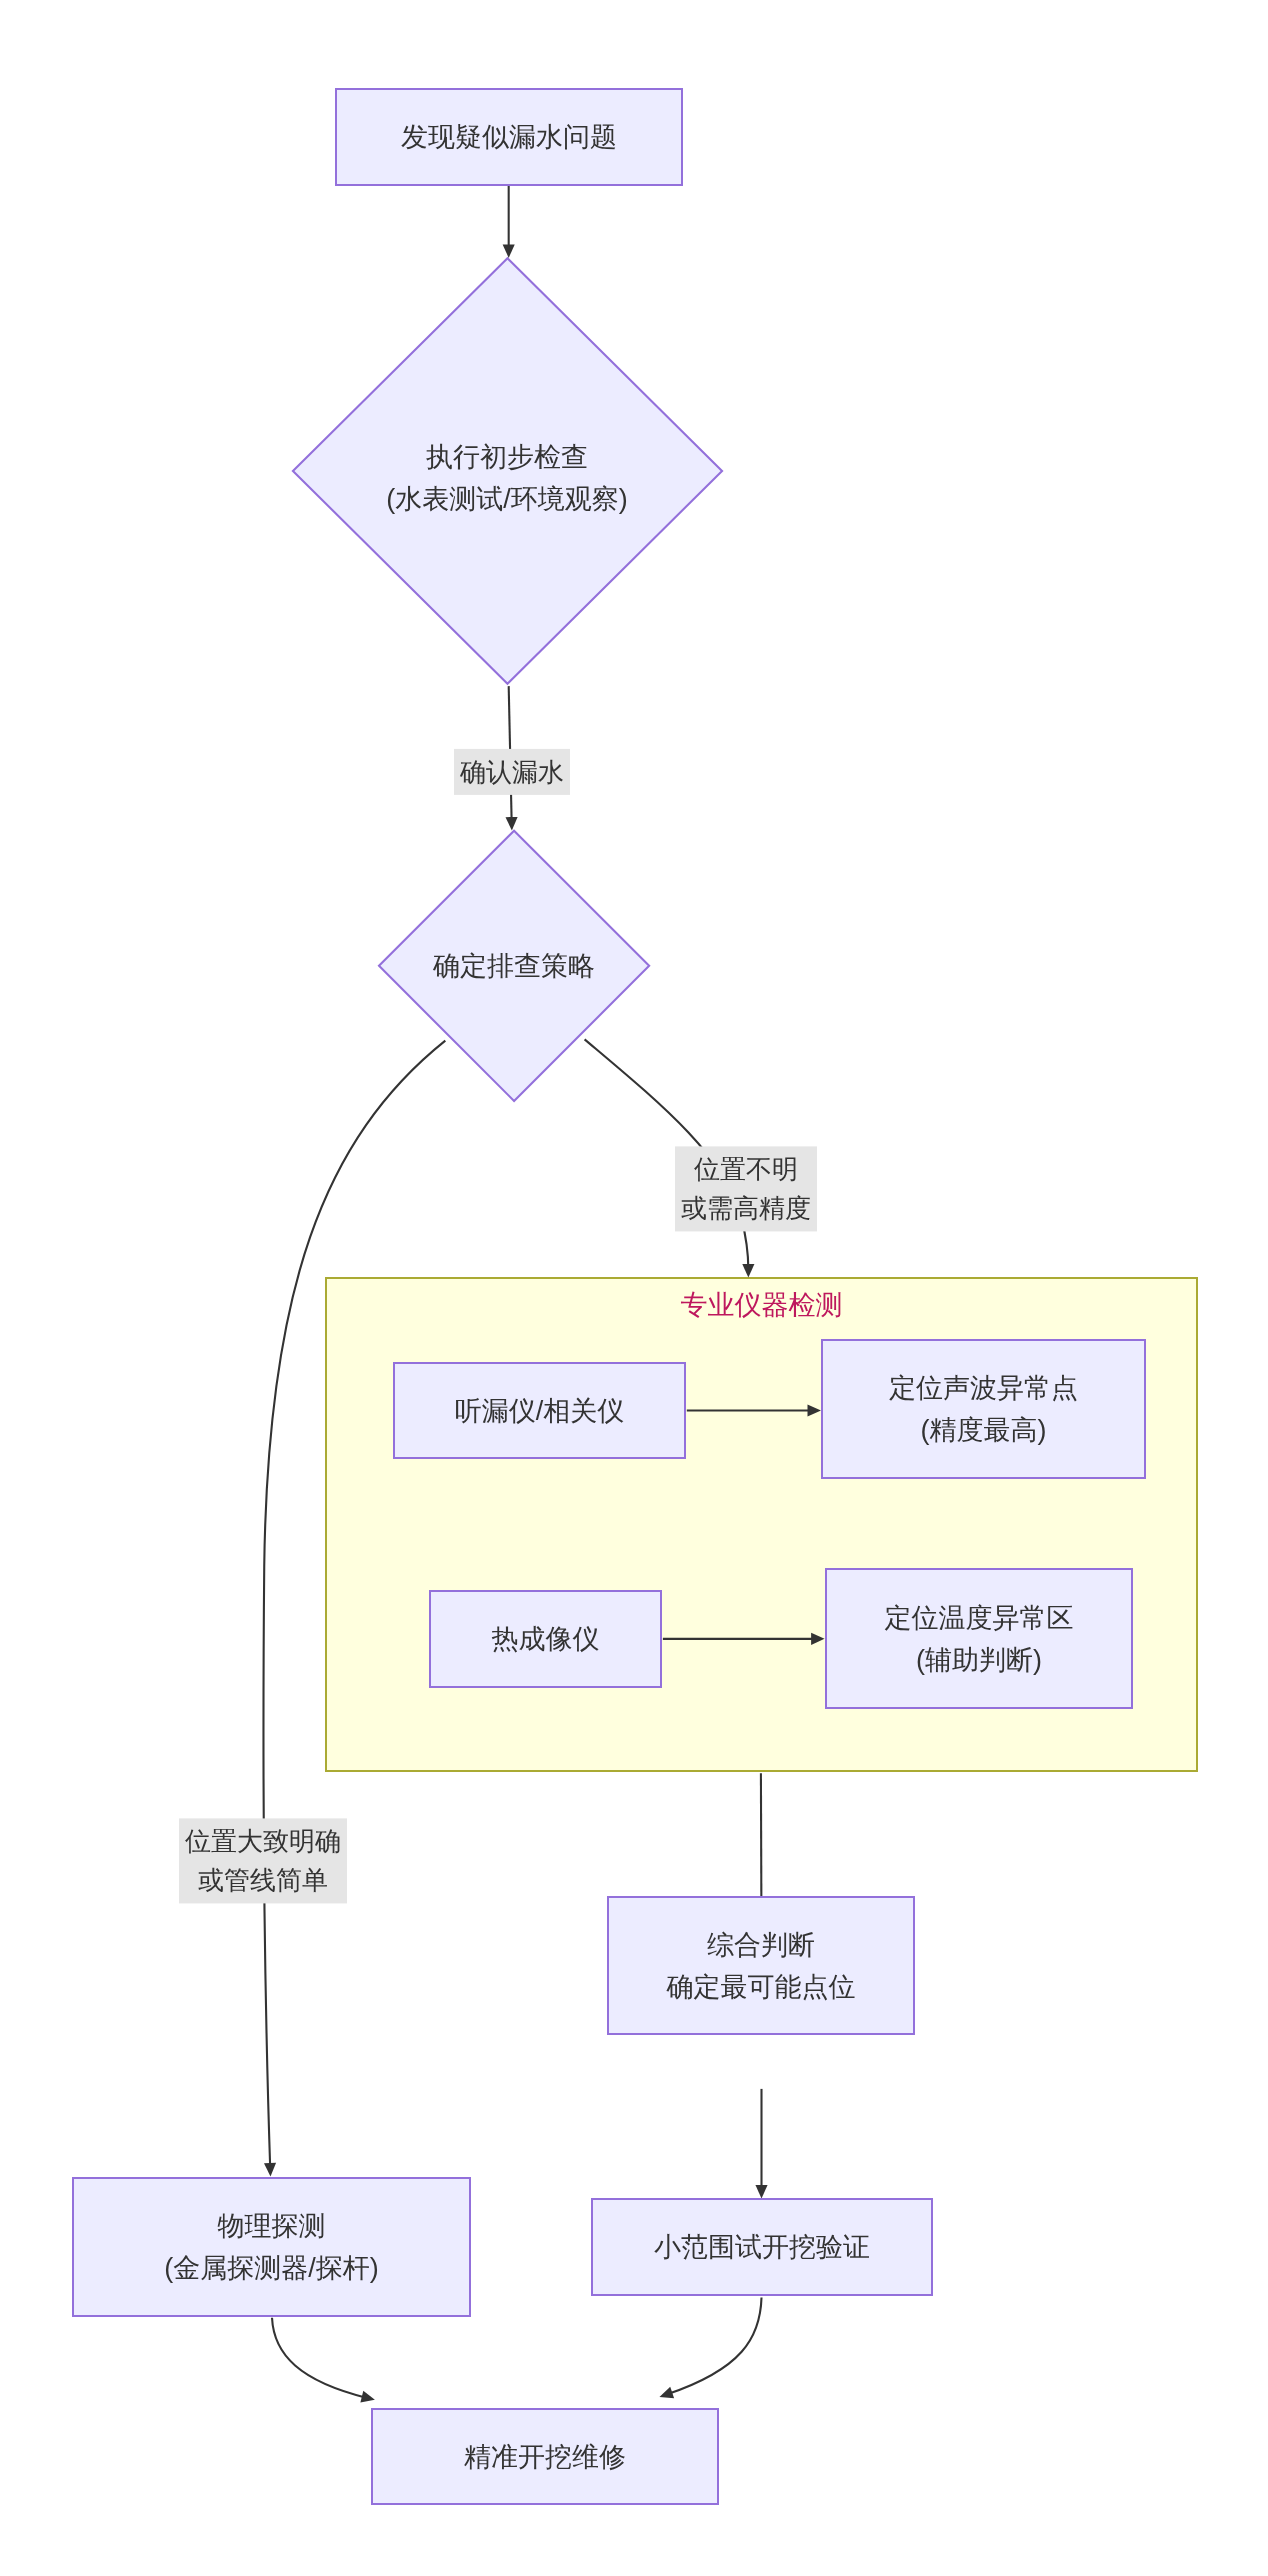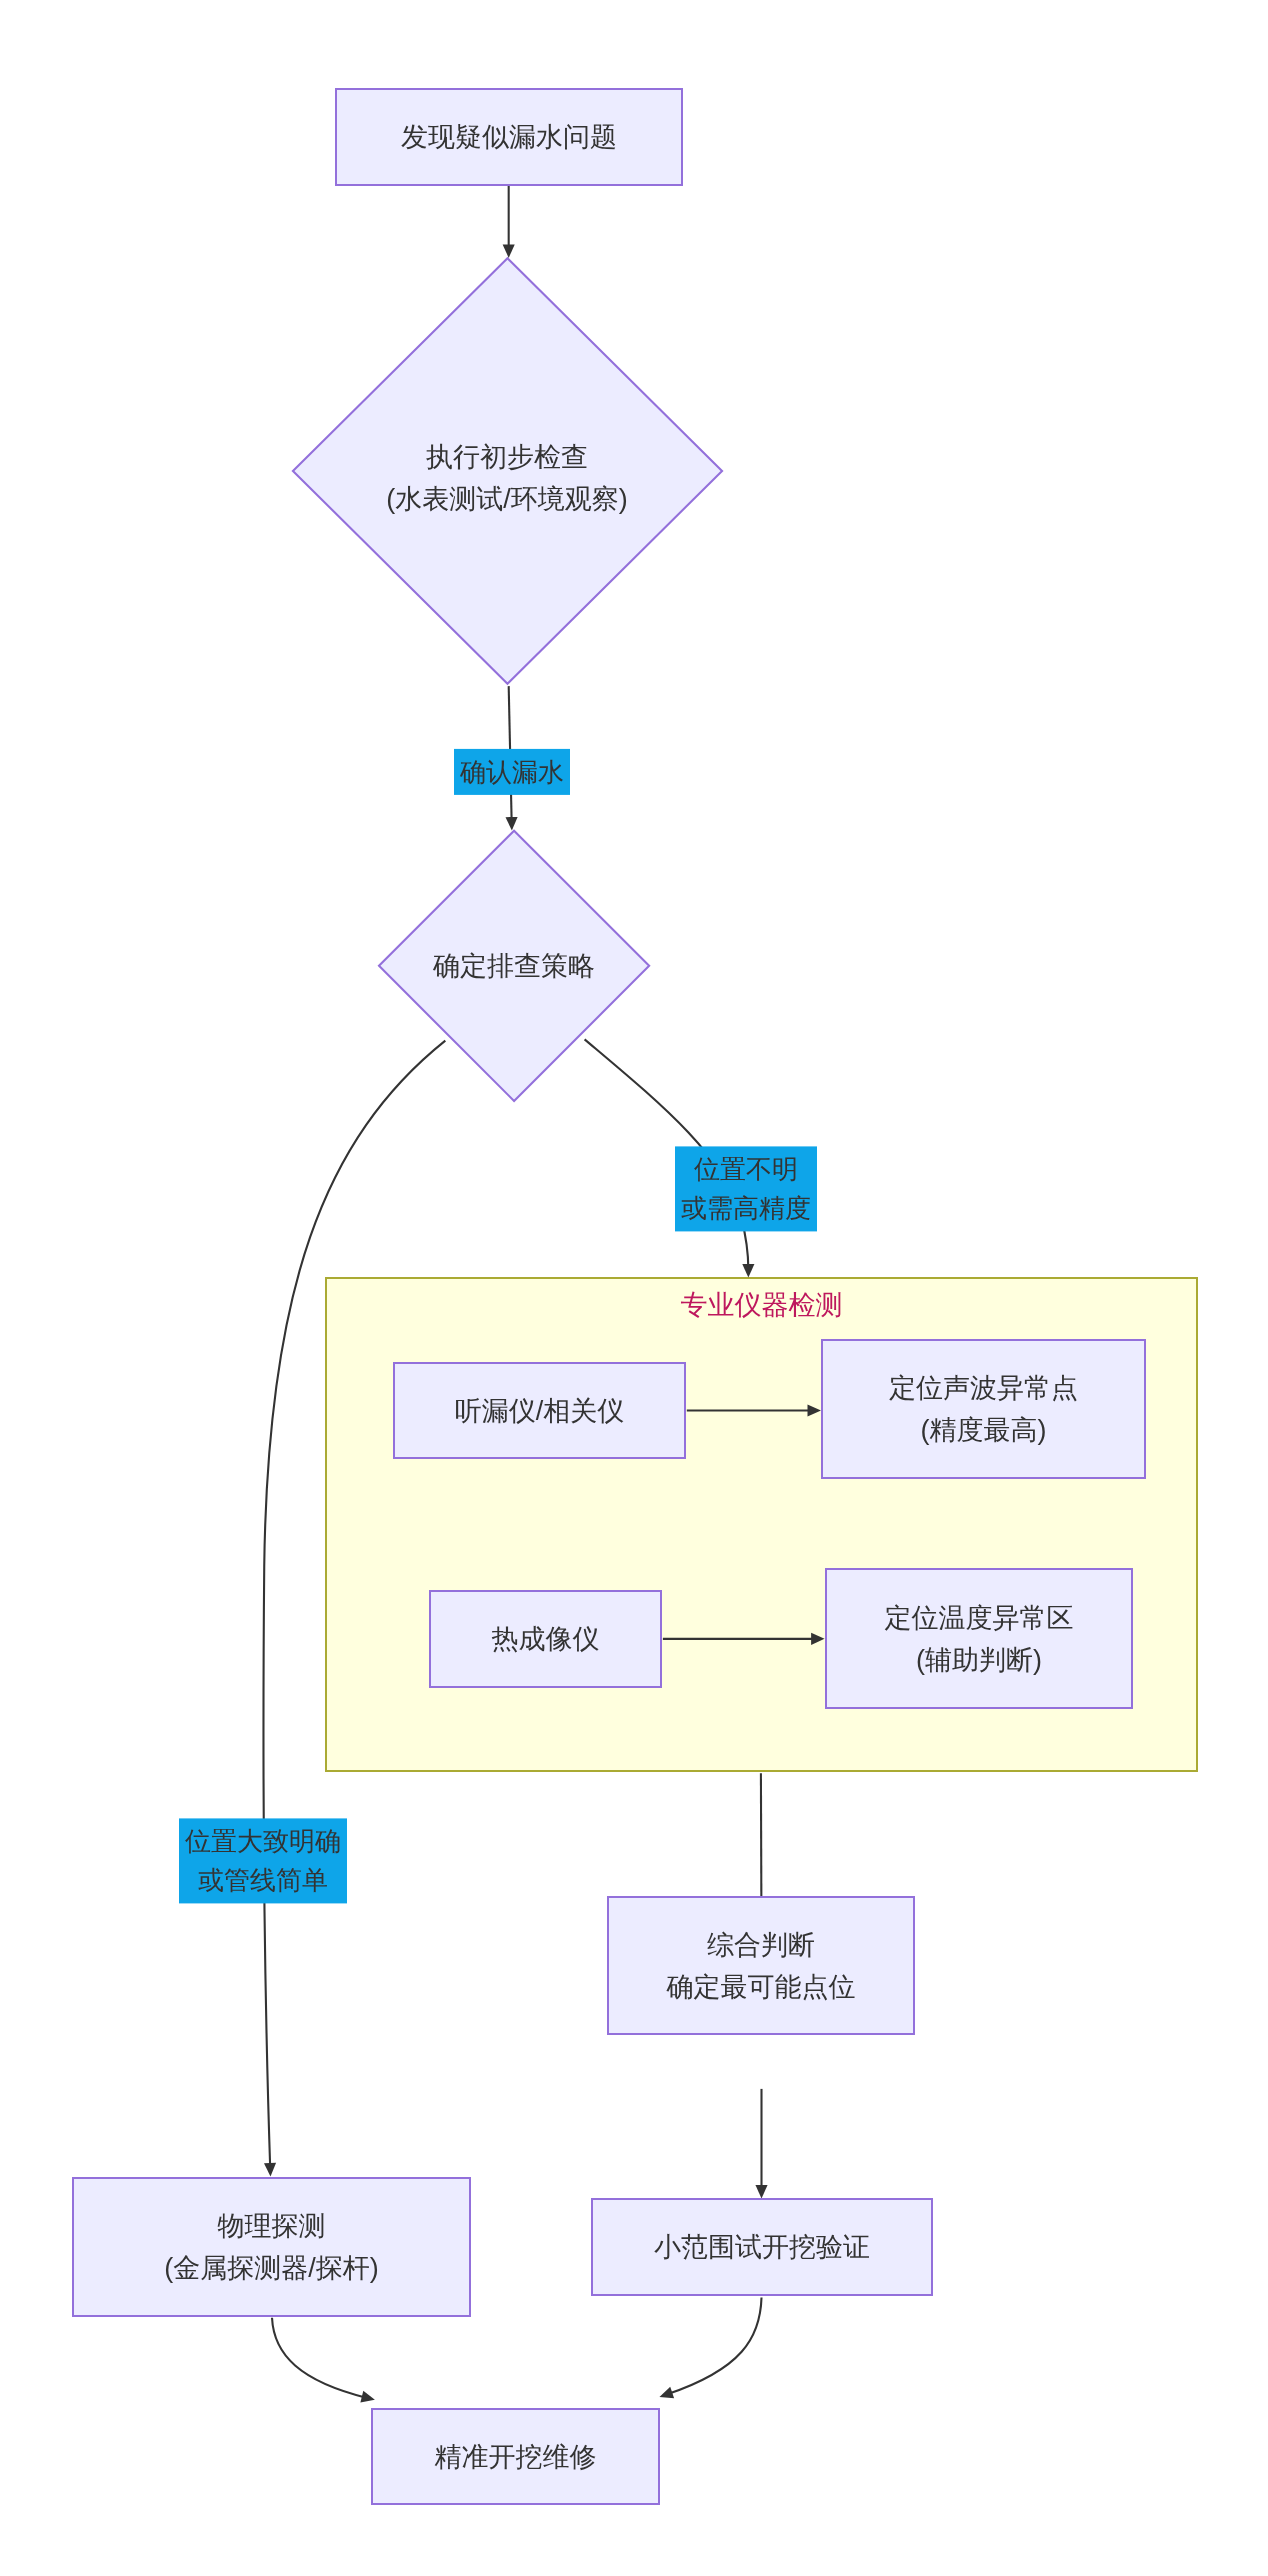--- a/index.html
+++ b/index.html
@@ -62,21 +62,21 @@
     transform: translate(-50%, -50%);
     text-align: center;
     font-size: 27px;
     line-height: 42px;
     color: #333333;
     white-space: nowrap;
   }
   .edge-label {
     position: absolute;
     transform: translate(-50%, -50%);
-    background: #0ea5e9;
+    background: #e5e5e5;
     padding: 3.6px 6px;
     text-align: center;
     font-size: 26px;
     line-height: 39px;
     color: #333333;
     white-space: nowrap;
   }
 </style>
 </head>
 <body>
@@ -152,21 +152,21 @@
 
   <div class="node" style="left:72px; top:2177px; width:399px; height:140px;">
     <span>物理探测</span>
     <span>(金属探测器/探杆)</span>
   </div>
 
   <div class="node" style="left:591px; top:2198px; width:342px; height:98px;">
     <span>小范围试开挖验证</span>
   </div>
 
-  <div class="node" style="left:371px; top:2408px; width:289px; height:97px;justify-content:center;">
+  <div class="node" style="left:371px; top:2408px; width:348px; height:97px;justify-content:center;">
     <span>精准开挖维修</span>
   </div>
 
   <div class="diamond-text" style="left:507px; top:478px;">
     <div>执行初步检查</div>
     <div>(水表测试/环境观察)</div>
   </div>
 
   <div class="diamond-text" style="left:514px; top:966px;">
     <div>确定排查策略</div>

